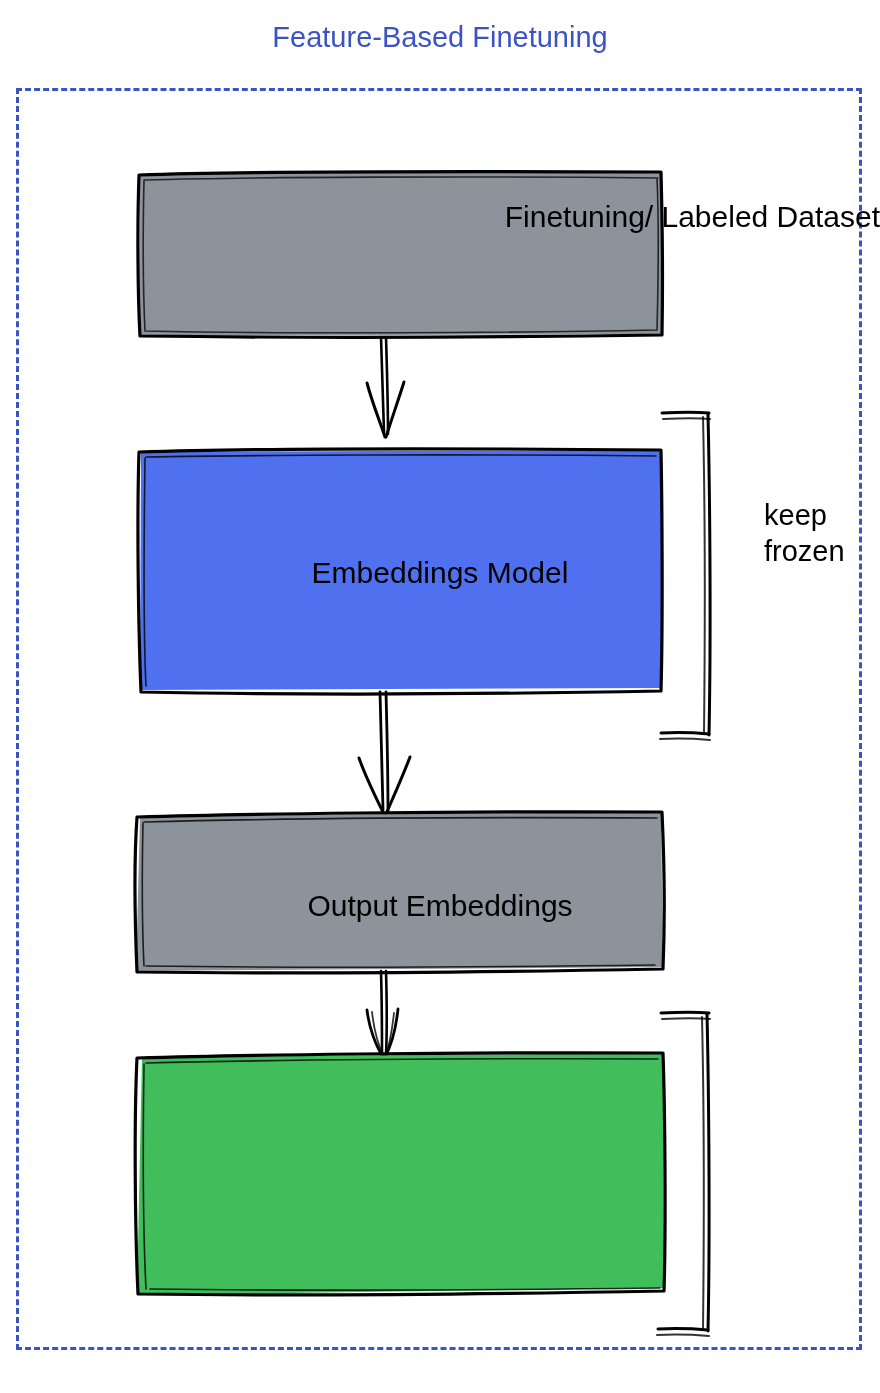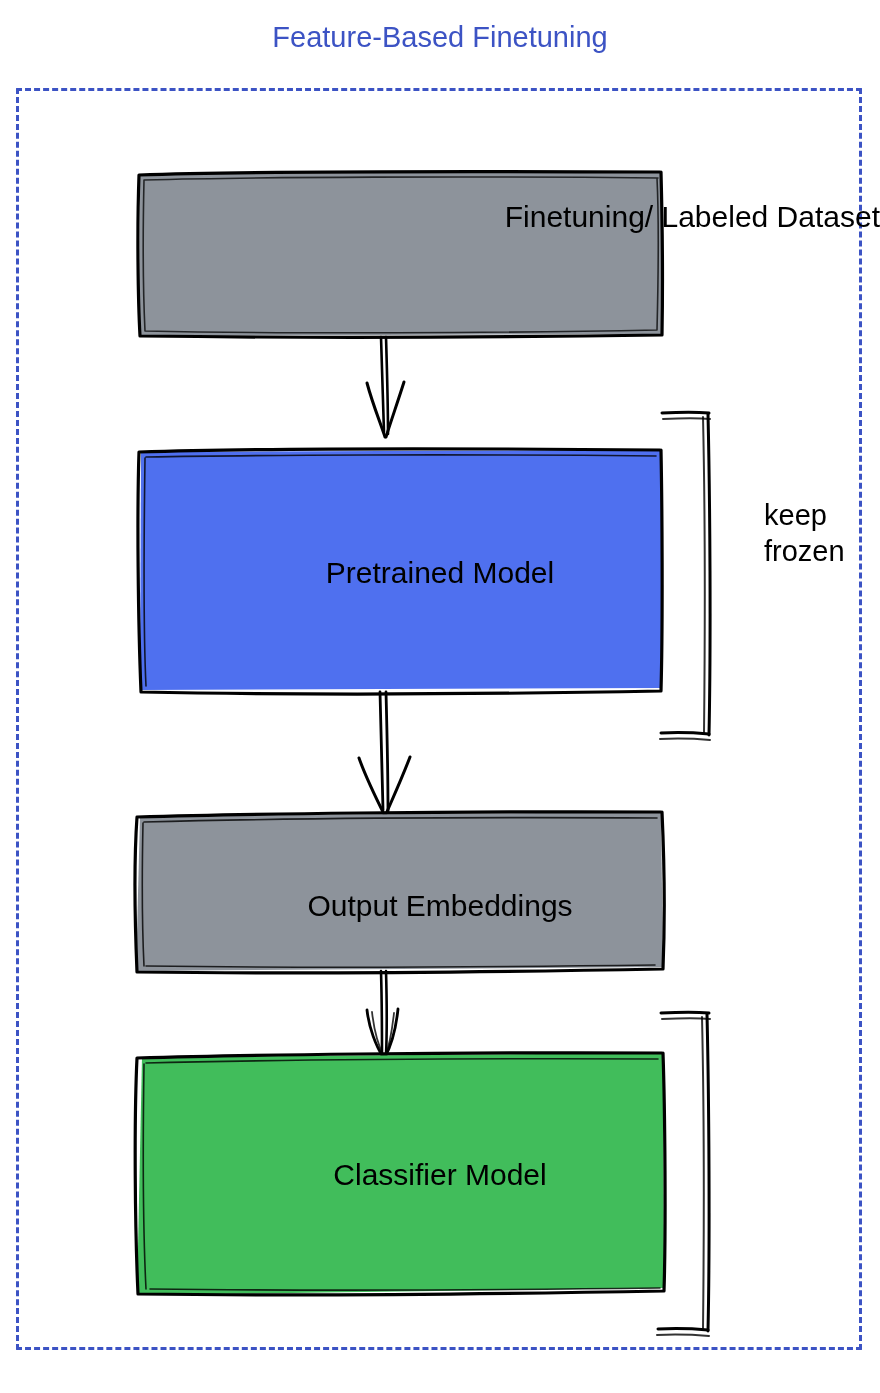--- a/index.html
+++ b/index.html
@@ -150,23 +150,22 @@
       <path d="M707,1014 C709,1100 710,1240 708,1331" fill="none" stroke="#000000" stroke-width="3" stroke-linecap="round"></path>
       <path d="M702,1017 C704,1105 704,1240 703,1329" fill="none" stroke="#000000" stroke-width="2" stroke-linecap="round" opacity="0.8"></path>
       <path d="M658,1329 C678,1328 697,1329 708,1330" fill="none" stroke="#000000" stroke-width="3" stroke-linecap="round"></path>
       <path d="M657,1335 C678,1334 697,1335 709,1336" fill="none" stroke="#000000" stroke-width="2" stroke-linecap="round" opacity="0.8"></path>
     </g>
 
   </svg>
 
   <div class="node-label" style="top:200px;text-align:right;">Finetuning/ Labeled Dataset</div>
 
-  <div class="node-label" style="top:556px;">Pretrained Model</div>
+  <div class="node-label" style="top:556px;">Embeddings Model</div>
 
   <div class="node-label" style="top:877px;margin-top:12px;">Output Embeddings</div>
 
-  <div class="node-label" style="top:1158px;">Classifier Model</div>
 
   <div class="side-label" style="left:739px; top:497px;margin-left:25px;">keep
 frozen</div>
 
 
 </div>
 
 </body></html>

